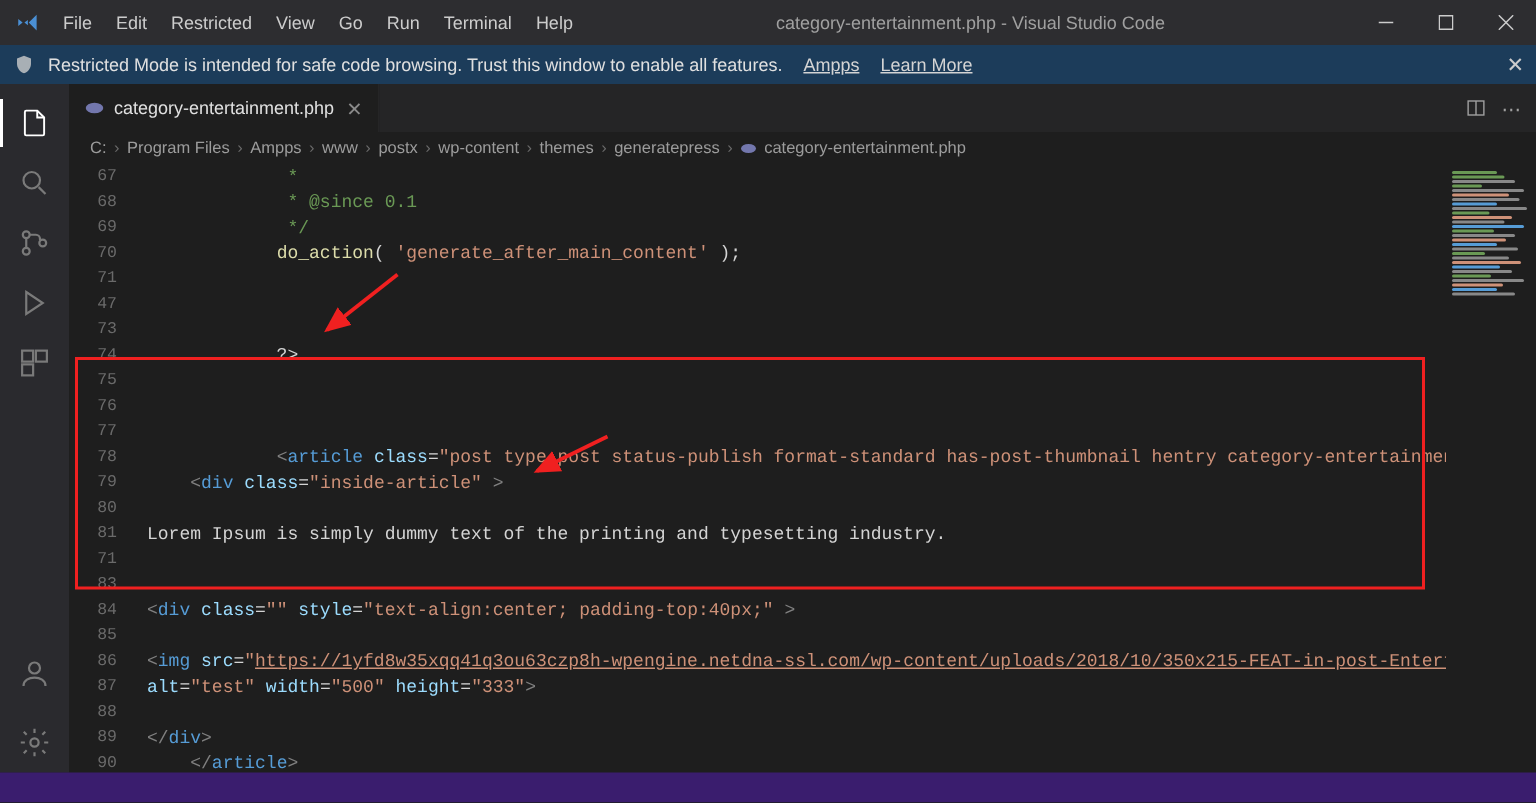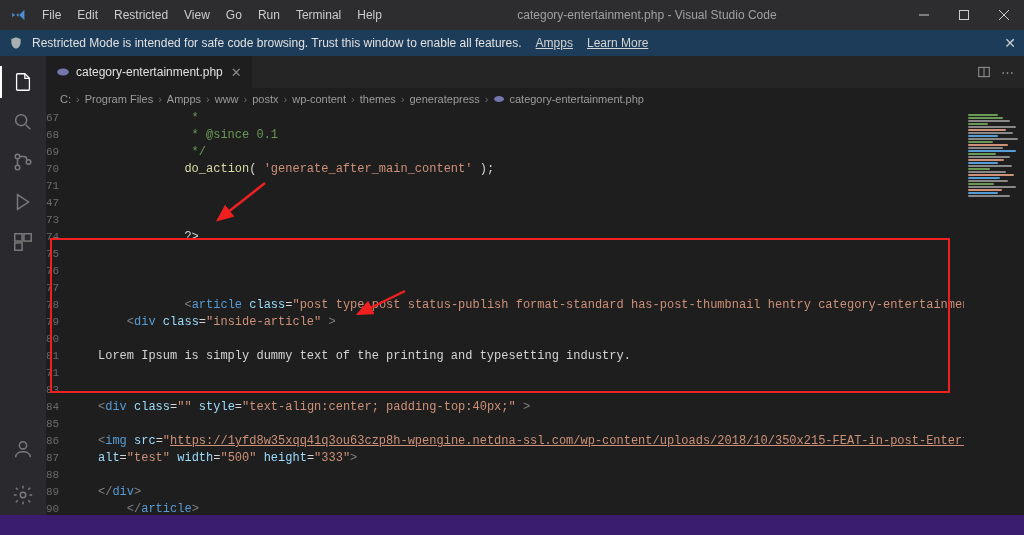--- a/index.html
+++ b/index.html
@@ -36,21 +36,21 @@
 .tab-actions { margin-left: auto; display: flex; align-items: center; gap: 10px; padding-right: 10px; color: #a0a0a0; }
 .tab-act { cursor: pointer; font-size: 13px; }
 
 
 .breadcrumb { position: absolute; left: 46px; top: 88px; right: 0; height: 22px; background: #1e1e1e; display: flex; align-items: center; font-size: 11px; color: #9c9c9c; padding-left: 14px; }
 .bc-sep { margin: 0 5px; color: #6a6a6a; }
 .bc-icon { margin-right: 4px; }
 
 
 .editor { position: absolute; left: 46px; top: 110px; right: 0; bottom: 20px; background: #1e1e1e; font-family: Consolas, 'Courier New', monospace; font-size: 12px; overflow: hidden; }
-.gutter { position: absolute; left: 0; top: 0; bottom: 16px; width: 46px; text-align: left; color: #6a6a6a; padding-right: 14px; }
+.gutter { position: absolute; left: 0; top: 0; bottom: 16px; width: 46px; text-align: right; color: #6a6a6a; padding-right: 14px; }
 .gutter .ln { height: 17px; line-height: 17px; font-size: 11px; }
 .code { position: absolute; left: 46px; top: 0; right: 0; bottom: 0; }
 .code-line { height: 17px; line-height: 17px; white-space: pre; color: #d4d4d4; padding-left: 6px; }
 
 
 .tk-comment { color: #6a9955; }
 .tk-func { color: #dcdcaa; }
 .tk-string { color: #ce9178; }
 .tk-tag { color: #569cd6; }
 .tk-attr { color: #9cdcfe; }

